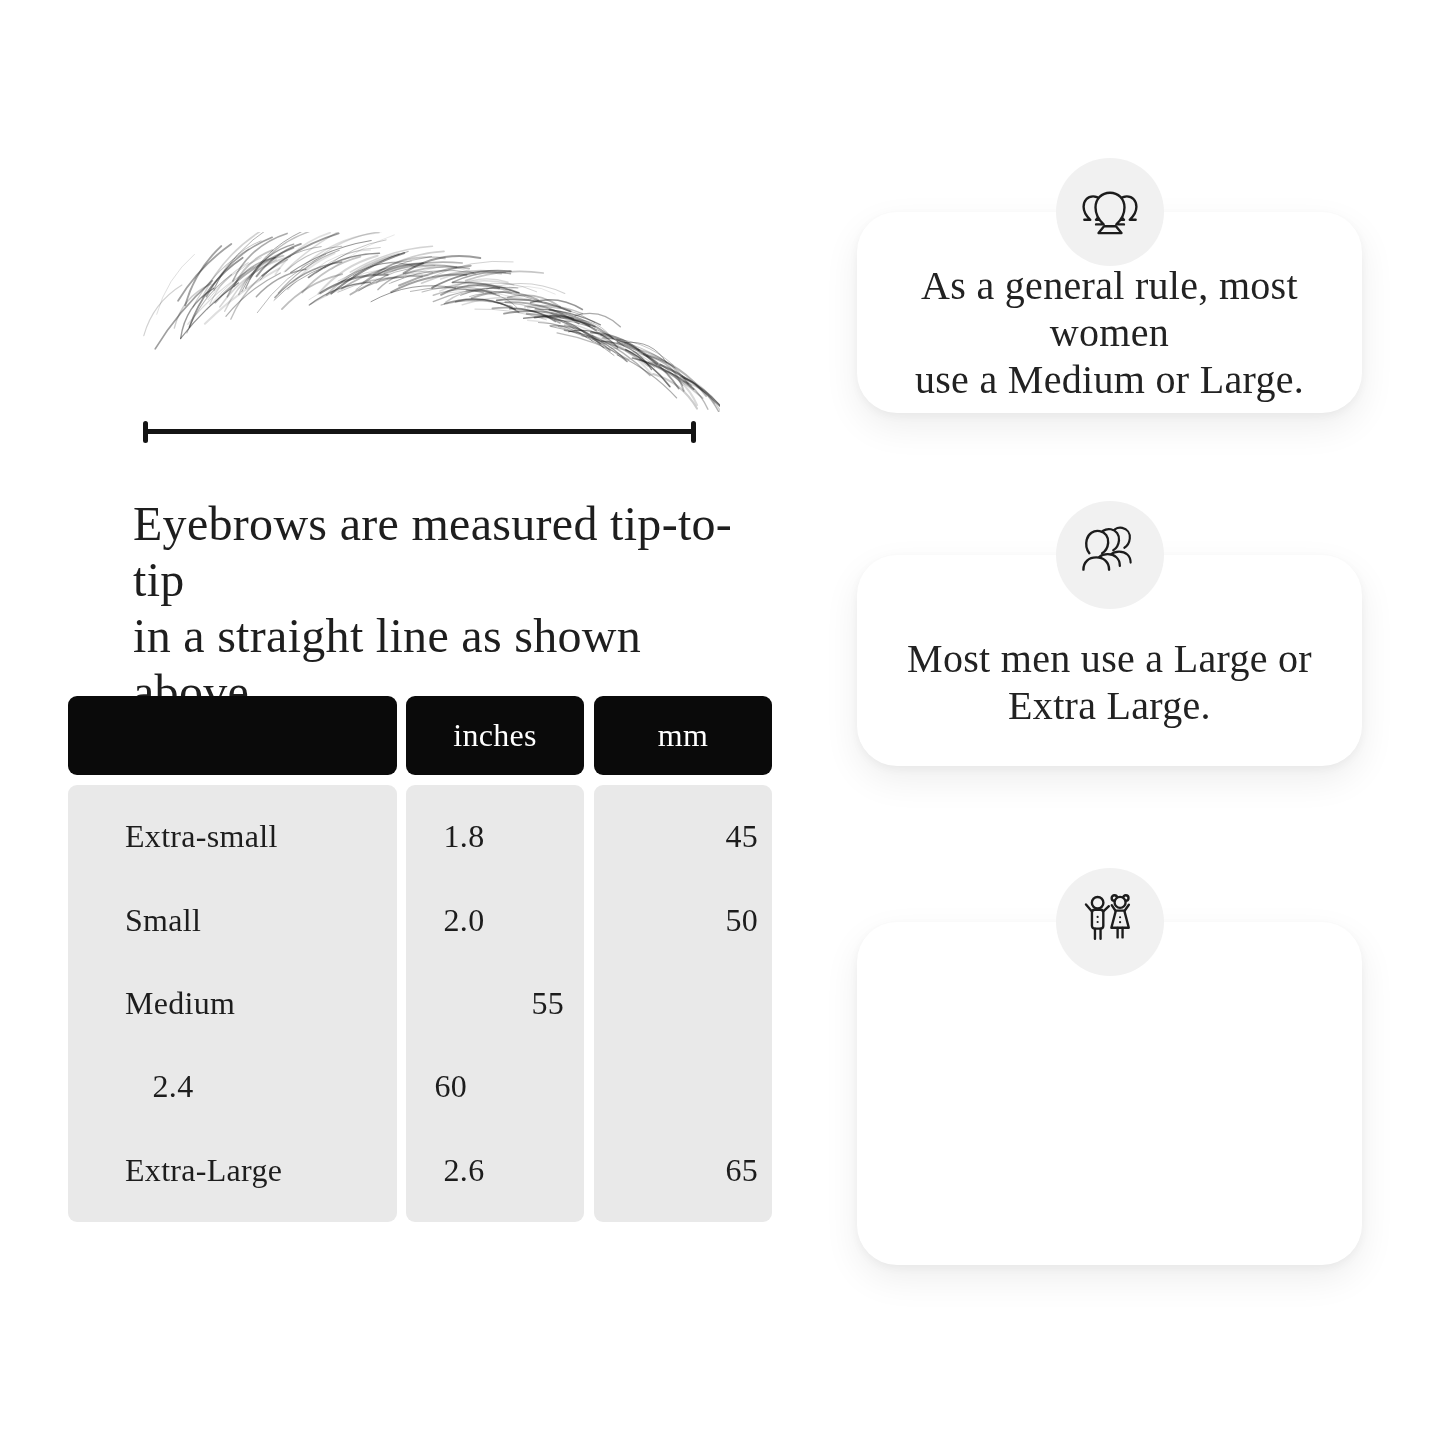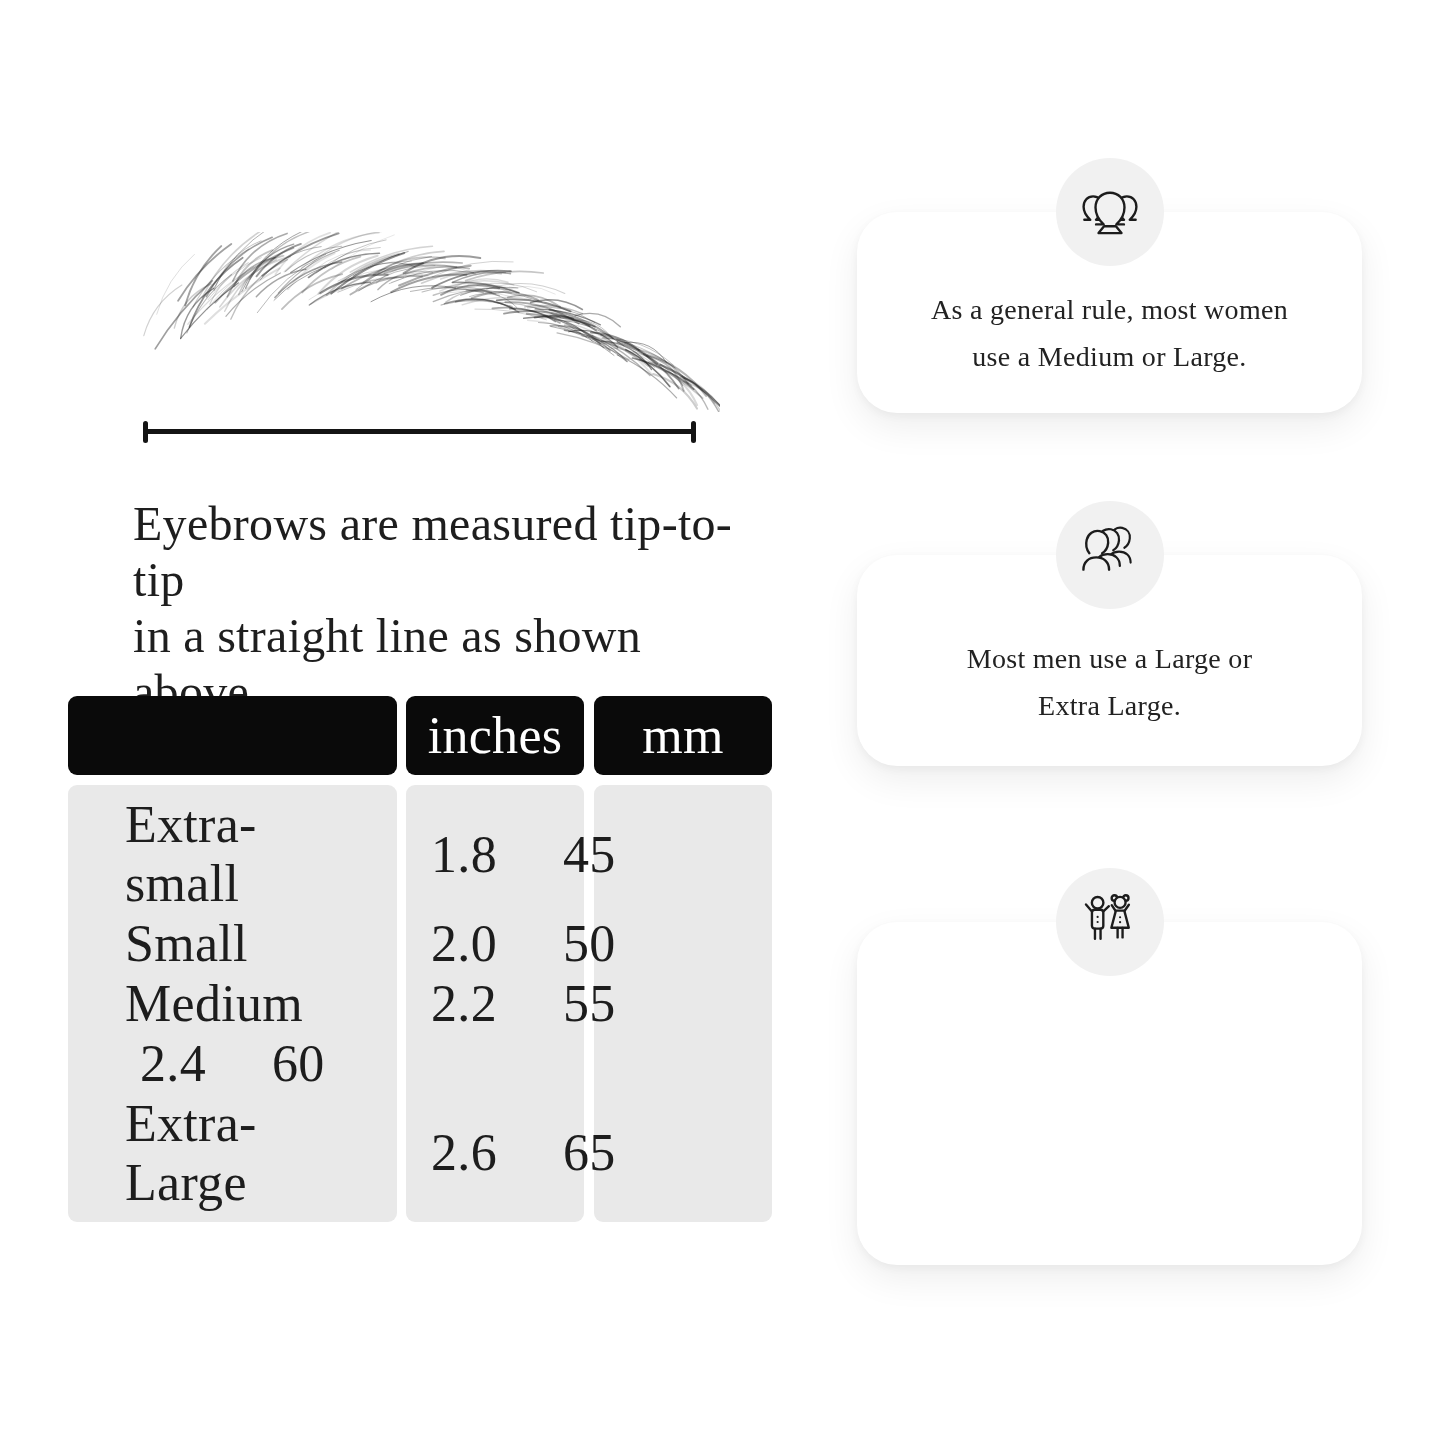--- a/index.html
+++ b/index.html
@@ -13,45 +13,45 @@
   .measure-line::before,.measure-line::after{
     content:"";position:absolute;top:-8.5px;width:5px;height:22px;background:#141414;border-radius:2.5px;}
   .measure-line::before{left:-1px;}
   .measure-line::after{right:-1px;}
   .caption{
     position:absolute;left:133px;top:496px;width:620px;
     font-size:48px;line-height:56px;letter-spacing:.3px;color:#1e1e1e;
   }
   .multiline{white-space:pre-line;}
   
-  #size-table{position:absolute;left:68px;top:696px;width:704px;height:526px;font-size:52px;}
+  #size-table{position:absolute;left:68px;top:696px;width:704px;height:526px;font-size:32px;}
   .th{position:absolute;top:0;height:79px;background:#0a0a0a;border-radius:9px;
       color:#ffffff;display:flex;align-items:center;justify-content:center;letter-spacing:.3px;}
   .th-name{left:0;width:329px;}
   .th-inches{left:338px;width:178px;}
   .th-mm{left:526px;width:178px;}
   .col-bg{position:absolute;top:89px;height:437px;background:#e9e9e9;border-radius:9px;}
   .col-bg-name{left:0;width:329px;}
   .col-bg-inches{left:338px;width:178px;}
   .col-bg-mm{left:526px;width:178px;}
   .rows{position:absolute;left:0;top:89px;width:704px;height:437px;
         display:flex;flex-direction:column;justify-content:space-around;
         padding:10px 0;box-sizing:border-box;}
   .row{display:flex;align-items:center;letter-spacing:.3px;}
   .cell-name{width:291px;padding-left:57px;box-sizing:border-box;}
   .cell-inches{width:178px;margin-left:16px;text-align:center;}
-  .cell-mm{width:195px;margin-left:10px;text-align:left;}
+  .cell-mm{width:195px;margin-left:10px;text-align:right;}
   
   .card{position:absolute;left:857px;width:505px;background:#ffffff;border-radius:40px;
         box-shadow:0 14px 36px rgba(0,0,0,.07), 0 3px 10px rgba(0,0,0,.045);
         display:flex;align-items:center;justify-content:center;box-sizing:border-box;}
   #card-women{top:212px;height:201px;padding-top:40px;}
   #card-men{top:555px;height:211px;padding-top:42px;}
   #card-kids{top:922px;height:343px;padding-top:28px;}
-  .card-text{font-size:28px;line-height:47px;text-align:center;letter-spacing:.3px;color:#222;}
+  .card-text{font-size:40px;line-height:47px;text-align:center;letter-spacing:.3px;color:#222;}
   .badge{position:absolute;top:-54px;left:198.5px;width:108px;height:108px;border-radius:50%;
          background:#f1f1f1;display:flex;align-items:center;justify-content:center;}
   .badge svg{width:66px;height:66px;}
   .ln{fill:none;stroke:#1c1c1c;stroke-width:2.6;stroke-linecap:round;stroke-linejoin:round;}
   .fillbg{fill:#f1f1f1;}
   .dot{fill:#1c1c1c;stroke:none;}
 </style>
 </head>
 <body>
 
@@ -260,21 +260,20 @@
         <div class="cell-inches">1.8</div>
         <div class="cell-mm">45</div>
       </div>
       <div class="row">
         <div class="cell-name">Small</div>
         <div class="cell-inches">2.0</div>
         <div class="cell-mm">50</div>
       </div>
       <div class="row">
         <div class="cell-name">Medium</div>
-        <div class="cell-inches">2.2</div>
         <div class="cell-mm">55</div>
       </div>
       <div class="row">
         <div class="cell-inches">2.4</div>
         <div class="cell-mm">60</div>
       </div>
       <div class="row">
         <div class="cell-name">Extra-Large</div>
         <div class="cell-inches">2.6</div>
         <div class="cell-mm">65</div>

